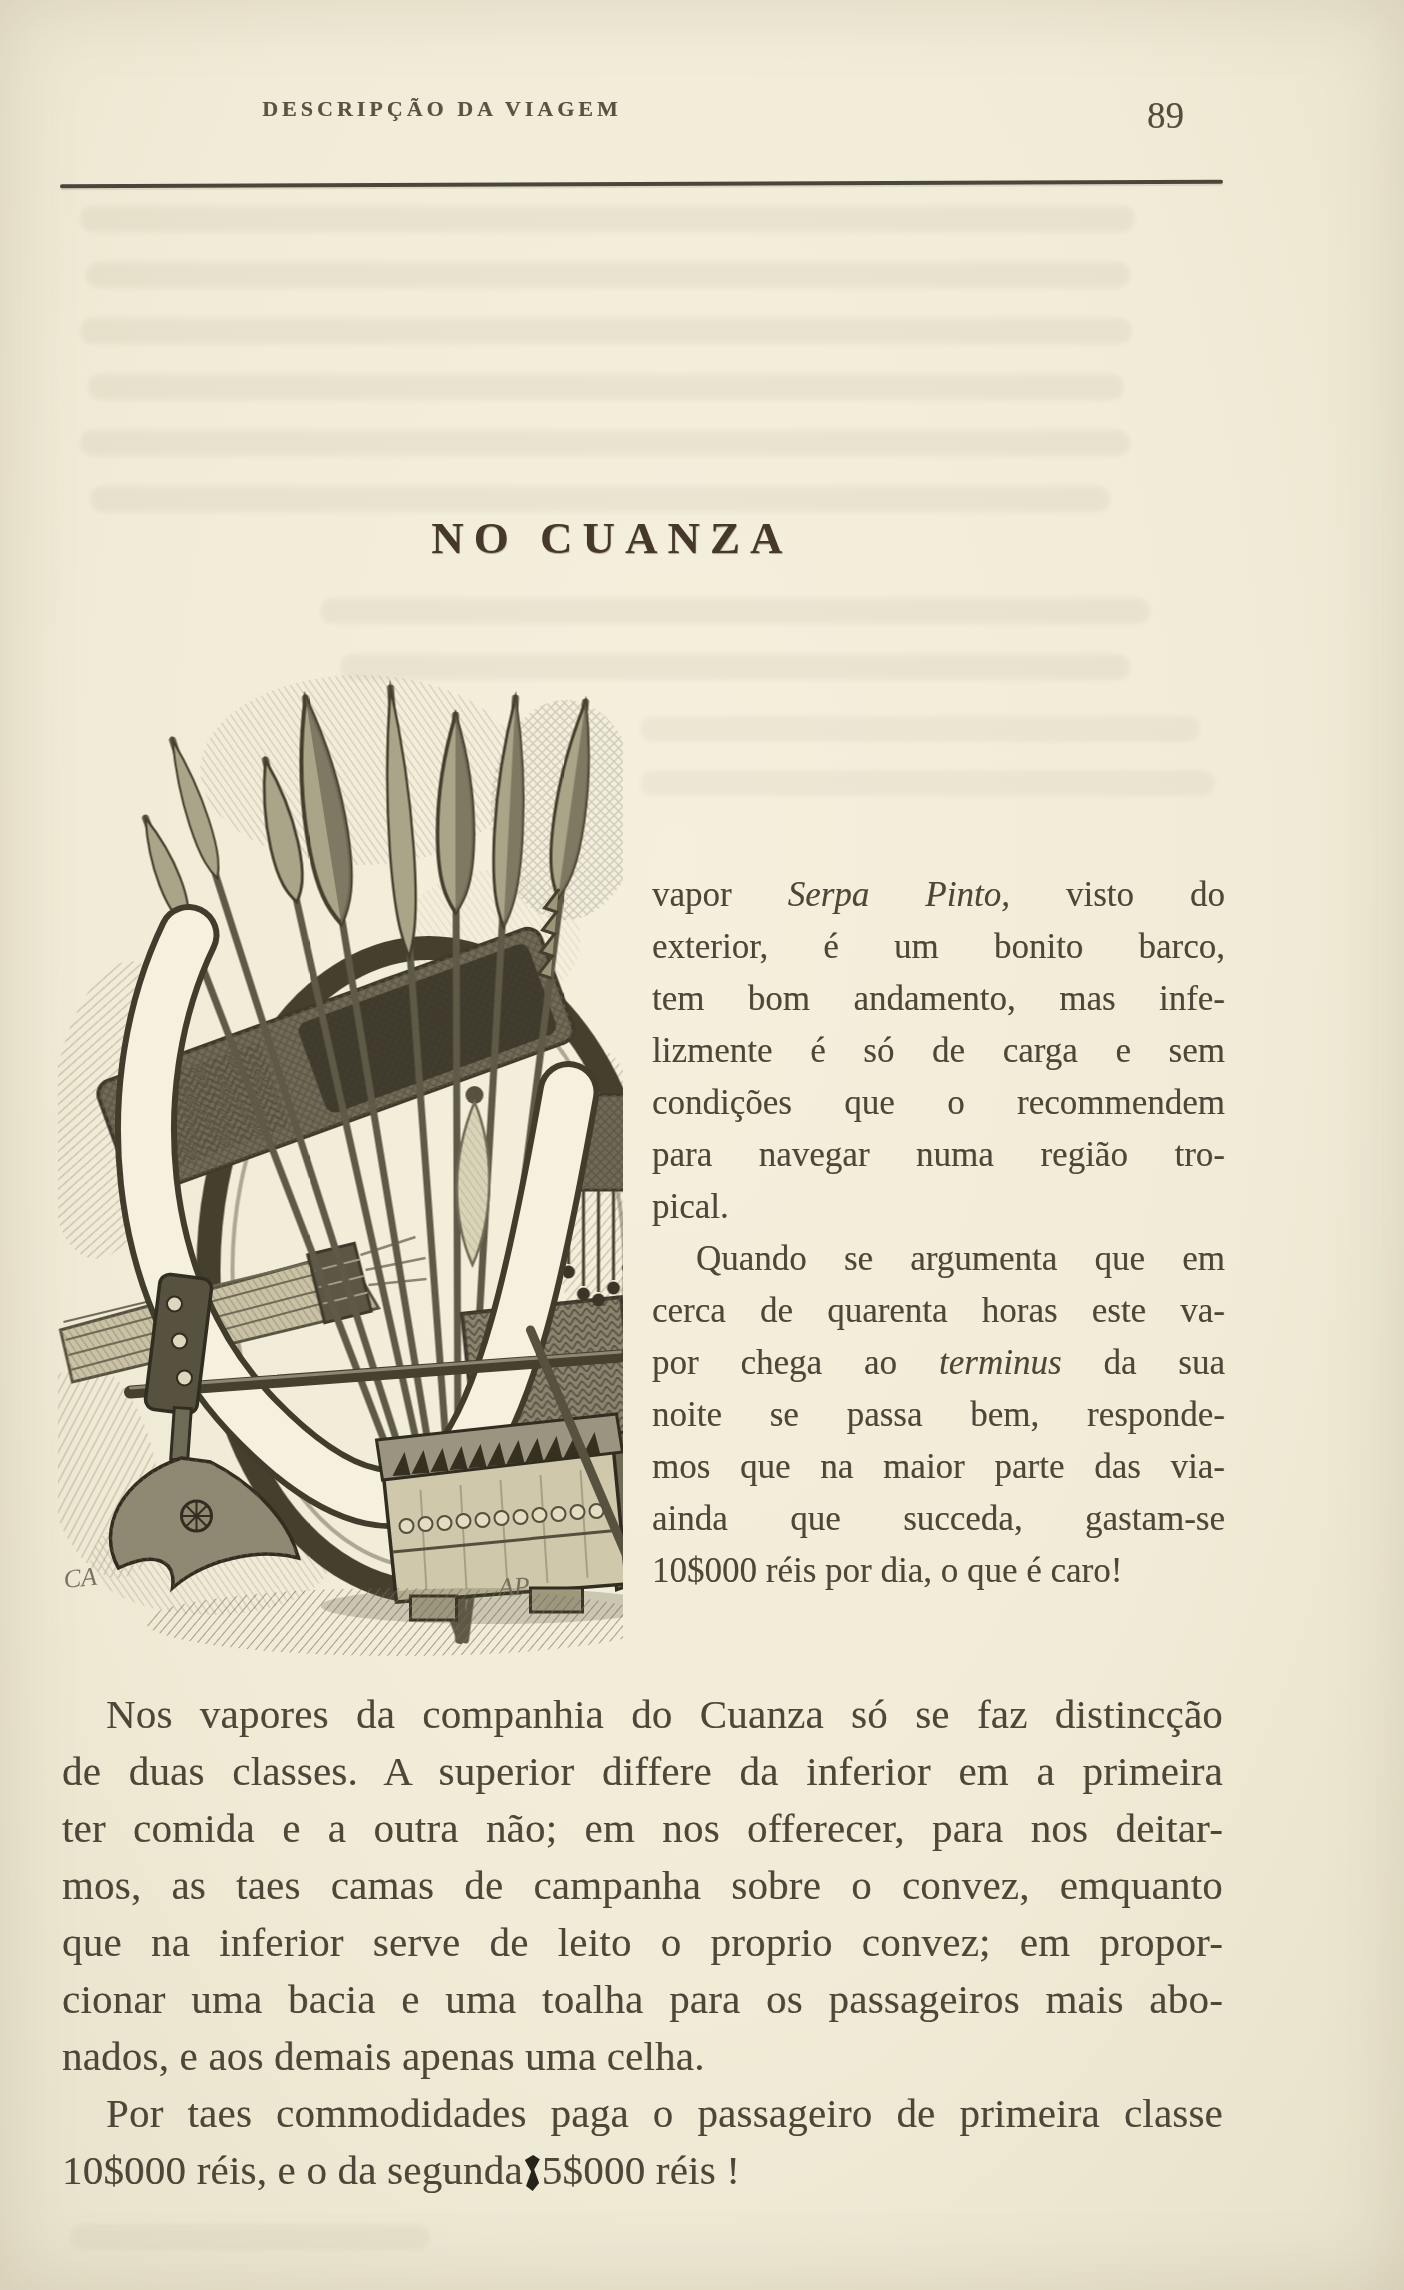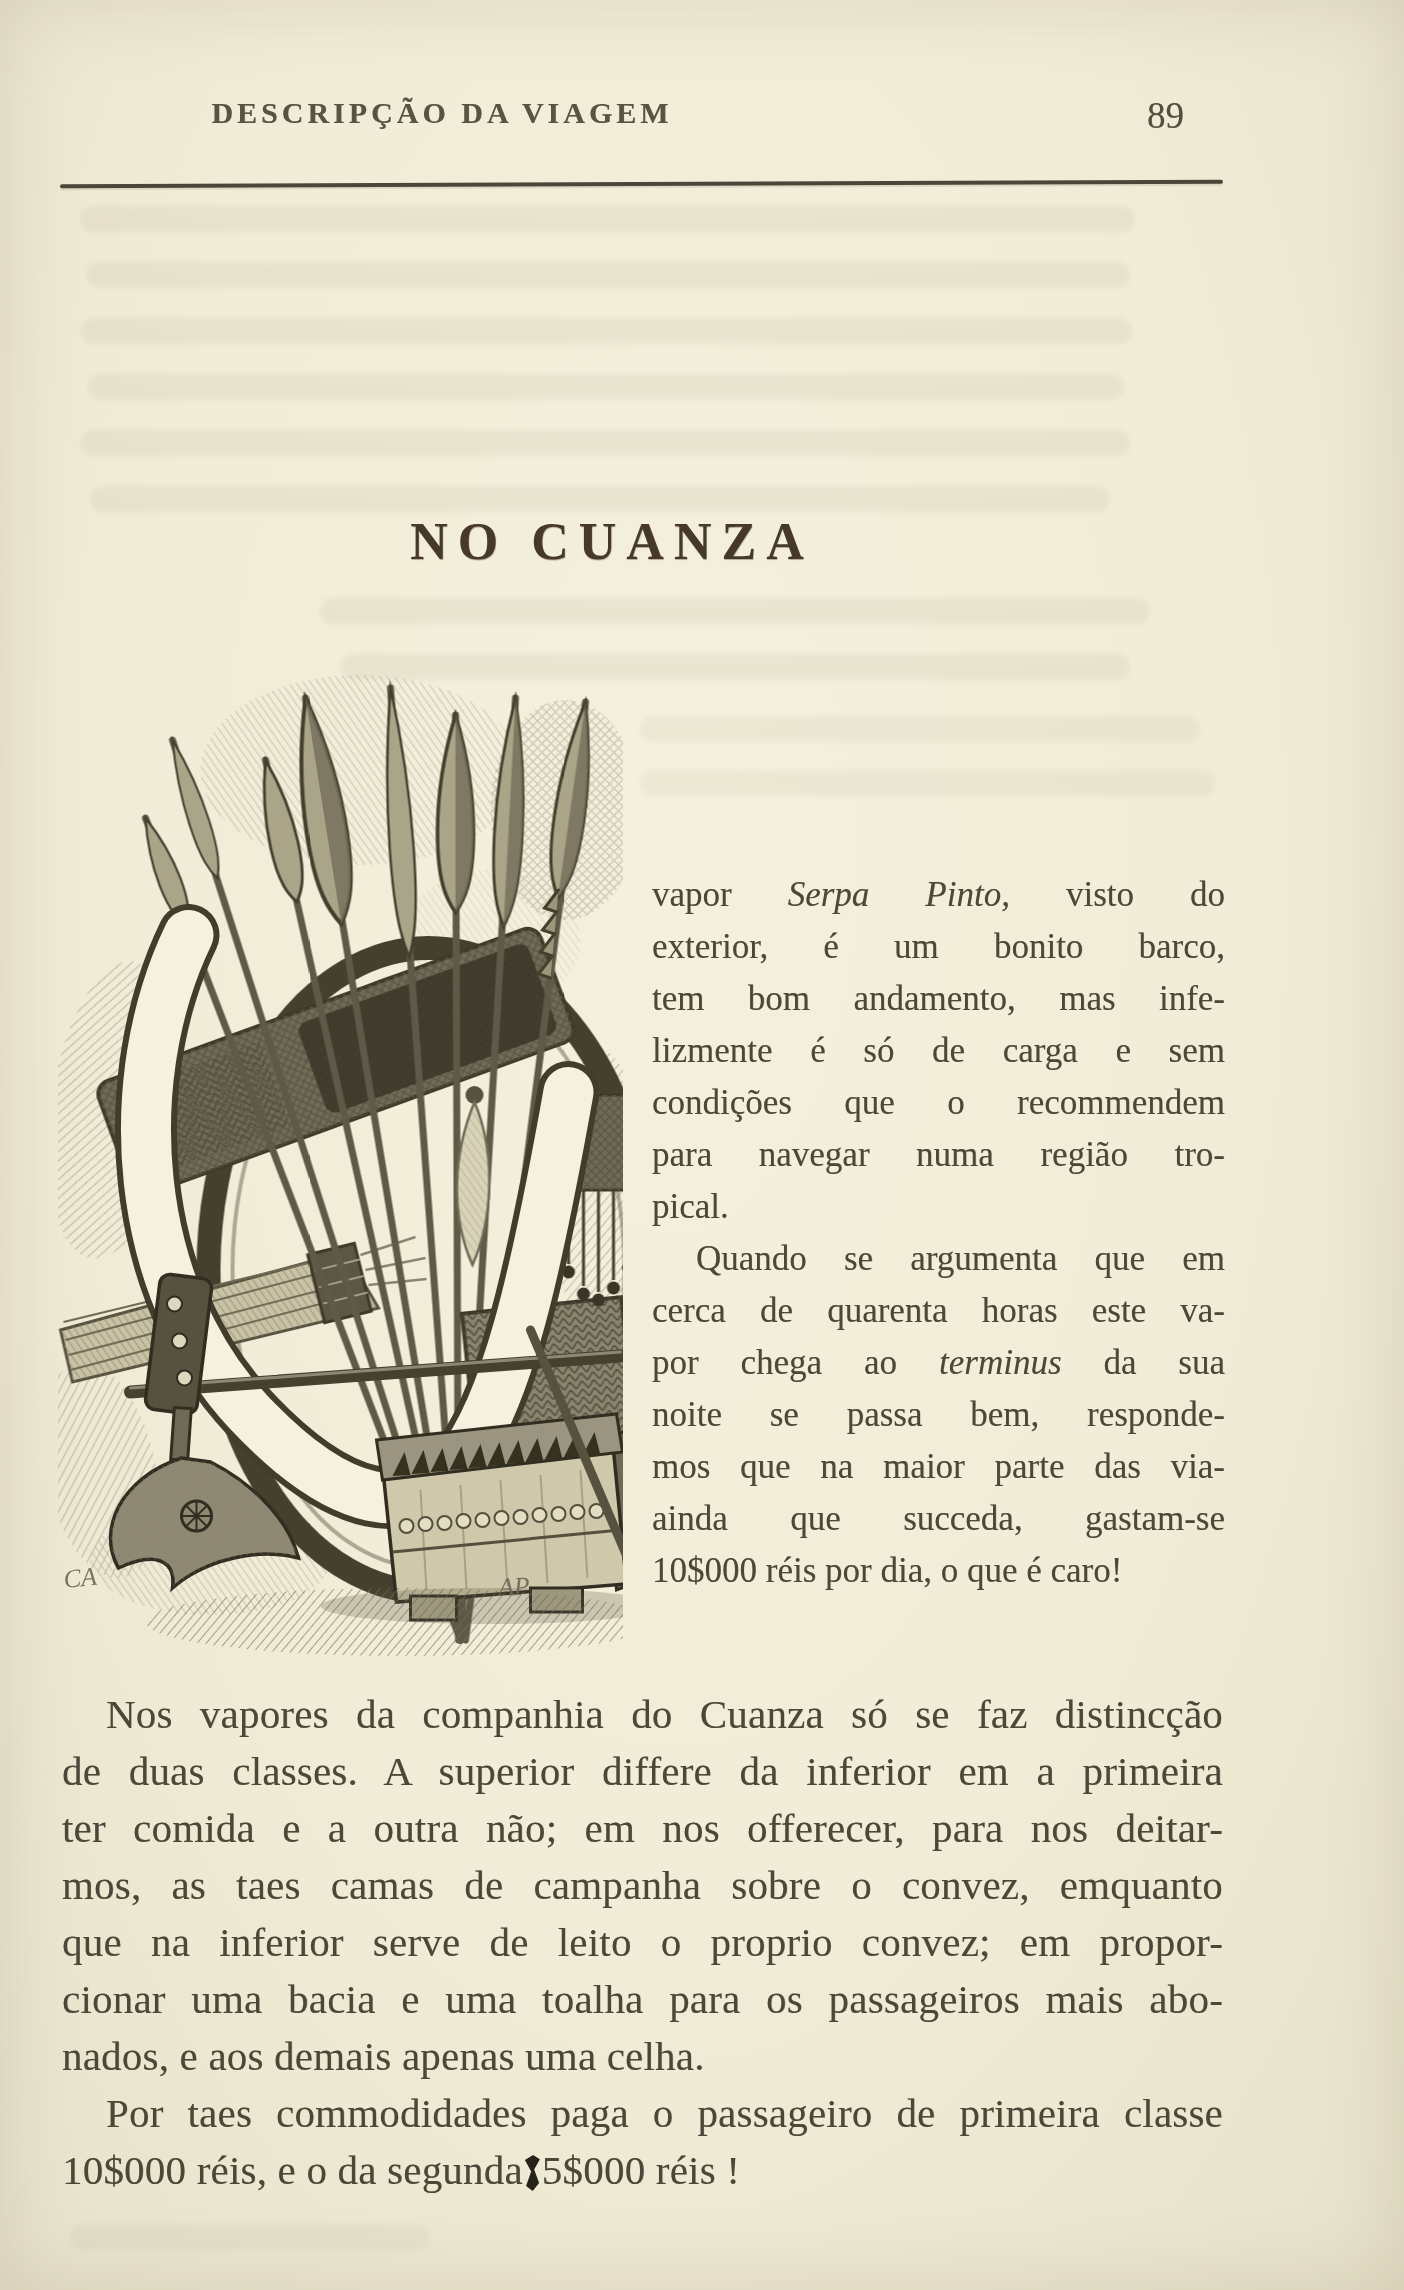--- a/index.html
+++ b/index.html
@@ -4,35 +4,35 @@
 <style>
   html,body{margin:0;padding:0;background:#e8e2cb;}
   .page{
     position:relative;width:1404px;height:2290px;overflow:hidden;
     background:radial-gradient(ellipse at 48% 38%, #f4f0dd 0%, #f1ecd7 55%, #e7e1ca 100%);
     font-family:"Liberation Serif", serif;color:#4d4739;
     box-shadow:inset 0 0 80px rgba(120,108,80,.18);
   }
   .running-head{
     position:absolute;left:62px;top:96px;width:760px;text-align:center;
-    font-size:30px;font-weight:bold;letter-spacing:4px;color:#5a5244;
+    font-size:22px;font-weight:bold;letter-spacing:4px;color:#5a5244;
     text-shadow:.3px .4px .6px rgba(70,60,40,.4);
   }
   .page-number{
     position:absolute;left:1084px;top:94px;width:163px;text-align:center;
     font-size:37px;color:#554d3e;text-shadow:.3px .4px .6px rgba(70,60,40,.35);
   }
   .head-rule{
     position:absolute;left:60px;top:182px;width:1163px;height:4px;
     background:#4c463a;border-radius:2px;transform:rotate(-0.22deg);
     box-shadow:0 2px 0 rgba(76,70,58,.12);
   }
   .section-title{
     position:absolute;left:62px;top:512px;width:1100px;text-align:center;
-    font-size:52px;font-weight:bold;letter-spacing:10px;color:#46392b;
+    font-size:45px;font-weight:bold;letter-spacing:10px;color:#46392b;
     text-shadow:.4px .5px .7px rgba(60,45,25,.35);
   }
   .wrap-col{
     position:absolute;left:652px;top:869px;width:573px;
     font-size:35px;line-height:52px;
     text-shadow:.3px .4px .5px rgba(60,52,38,.35);
   }
   .body-col{
     position:absolute;left:62px;top:1686px;width:1161px;
     font-size:41px;line-height:57px;letter-spacing:.2px;

